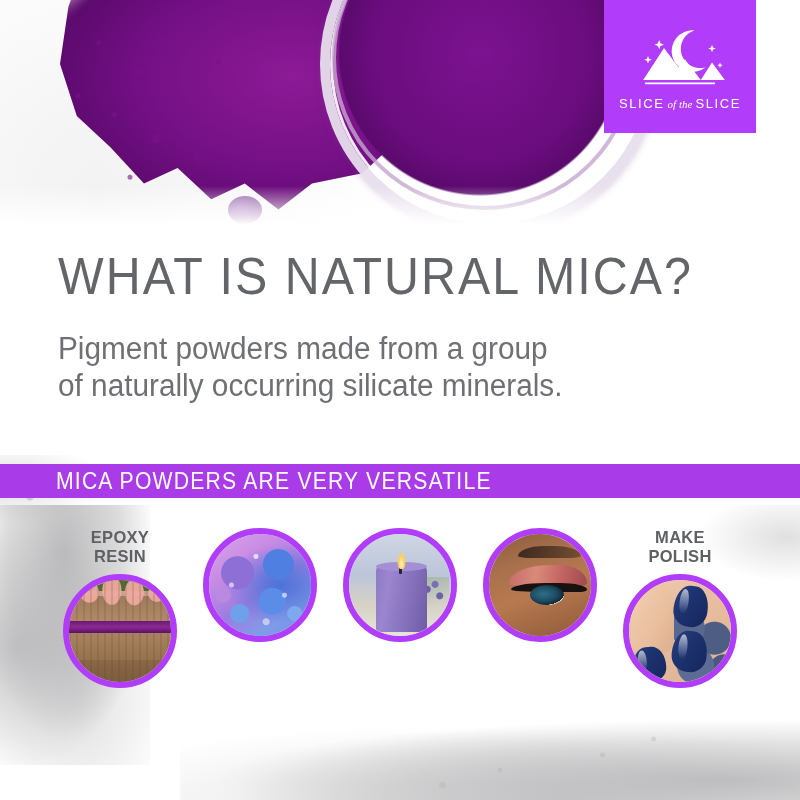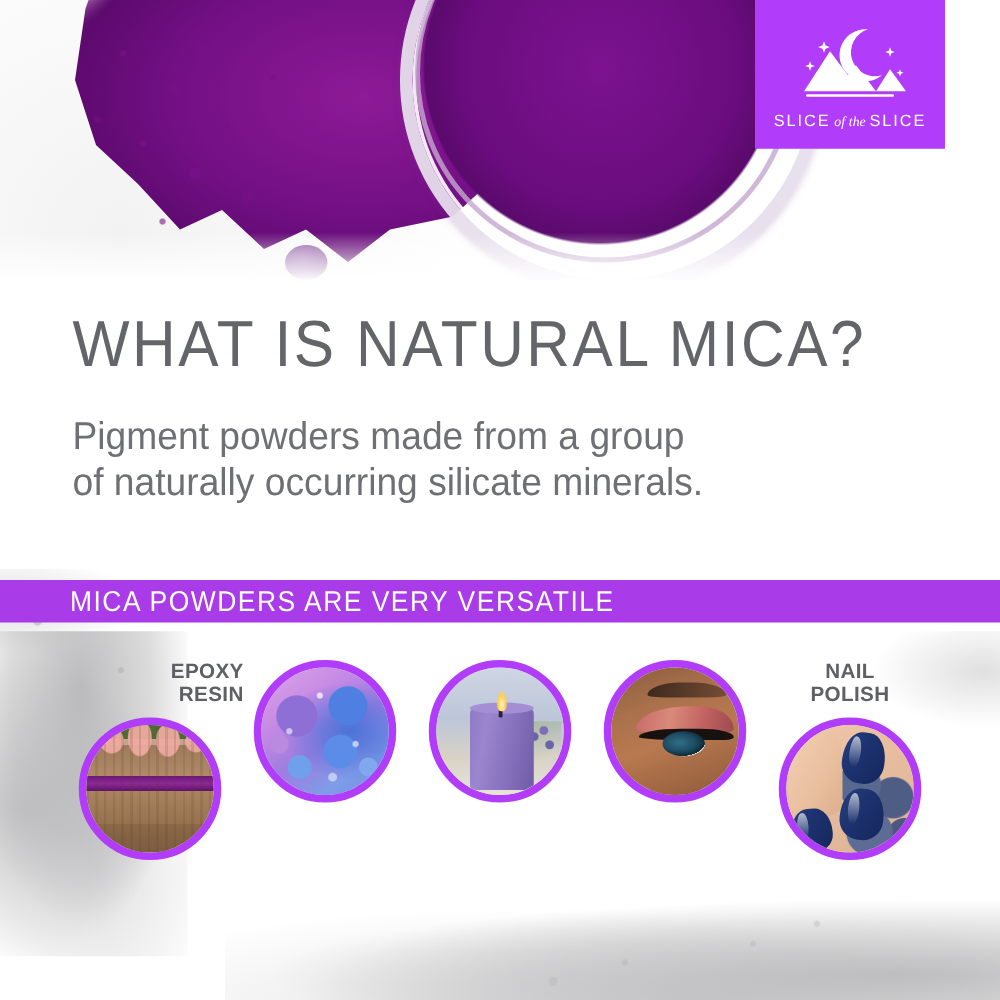--- a/index.html
+++ b/index.html
@@ -57,21 +57,21 @@
   }
   .jar-rim2{
     position:absolute;left:332px;top:-94px;width:296px;height:296px;border-radius:50%;
     border:4px solid rgba(196,168,206,.8);
   }
   .hero-fade{position:absolute;left:0;bottom:0;width:800px;height:46px;
     background:linear-gradient(to bottom, rgba(255,255,255,0) 0%, #ffffff 85%);}
 
   
   .logo-box{
-    position:absolute;left:604px;top:0;width:152px;height:119px;
+    position:absolute;left:604px;top:0;width:152px;height:133px;
     background:#b13cfa;display:flex;flex-direction:column;
     align-items:center;justify-content:center;
   }
   .logo-mark{width:96px;height:66px;margin-top:4px;}
   .logo-text{
     display:flex;align-items:baseline;gap:3px;color:#fff;margin-top:3px;
     font-family:"Liberation Sans", sans-serif;
   }
   .logo-text .lw{font-size:13px;letter-spacing:1.6px;font-weight:400;}
   .logo-text .ls{font-family:"Liberation Serif", serif;font-style:italic;font-size:11px;letter-spacing:0;}
@@ -311,21 +311,21 @@
   <div class="splatter splat-left"></div>
   <div class="splatter splat-topright"></div>
   <div class="splatter splat-bottom"></div>
 
   <div class="banner">
     <div class="banner-text">MICA POWDERS ARE VERY VERSATILE</div>
   </div>
 
   <div class="cats">
 
-    <div class="cat" style="left:45px;top:0;text-align:right;">
+    <div class="cat" style="left:45px;top:0;">
       <div class="cat-label">EPOXY
 RESIN</div>
       <div class="cat-circle">
         <div class="art art-epoxy"></div>
       </div>
     </div>
 
     <div class="cat" style="left:185px;top:0;">
       <div class="cat-circle">
         <div class="art art-bath"></div>
@@ -349,21 +349,21 @@
         <div class="art art-eye">
           <div class="eye-brow"></div>
           <div class="eye-lid"></div>
           <div class="eye-liner"></div>
           <div class="eye-ball"></div>
         </div>
       </div>
     </div>
 
     <div class="cat" style="left:605px;top:0;">
-      <div class="cat-label">NAIL
+      <div class="cat-label">MAKE
 POLISH</div>
       <div class="cat-circle">
         <div class="art art-nail">
           <div class="nail-berries"></div>
           <div class="finger"></div>
           <div class="nail-a"></div>
           <div class="nail-b"></div>
           <div class="nail-c"></div>
         </div>
       </div>

